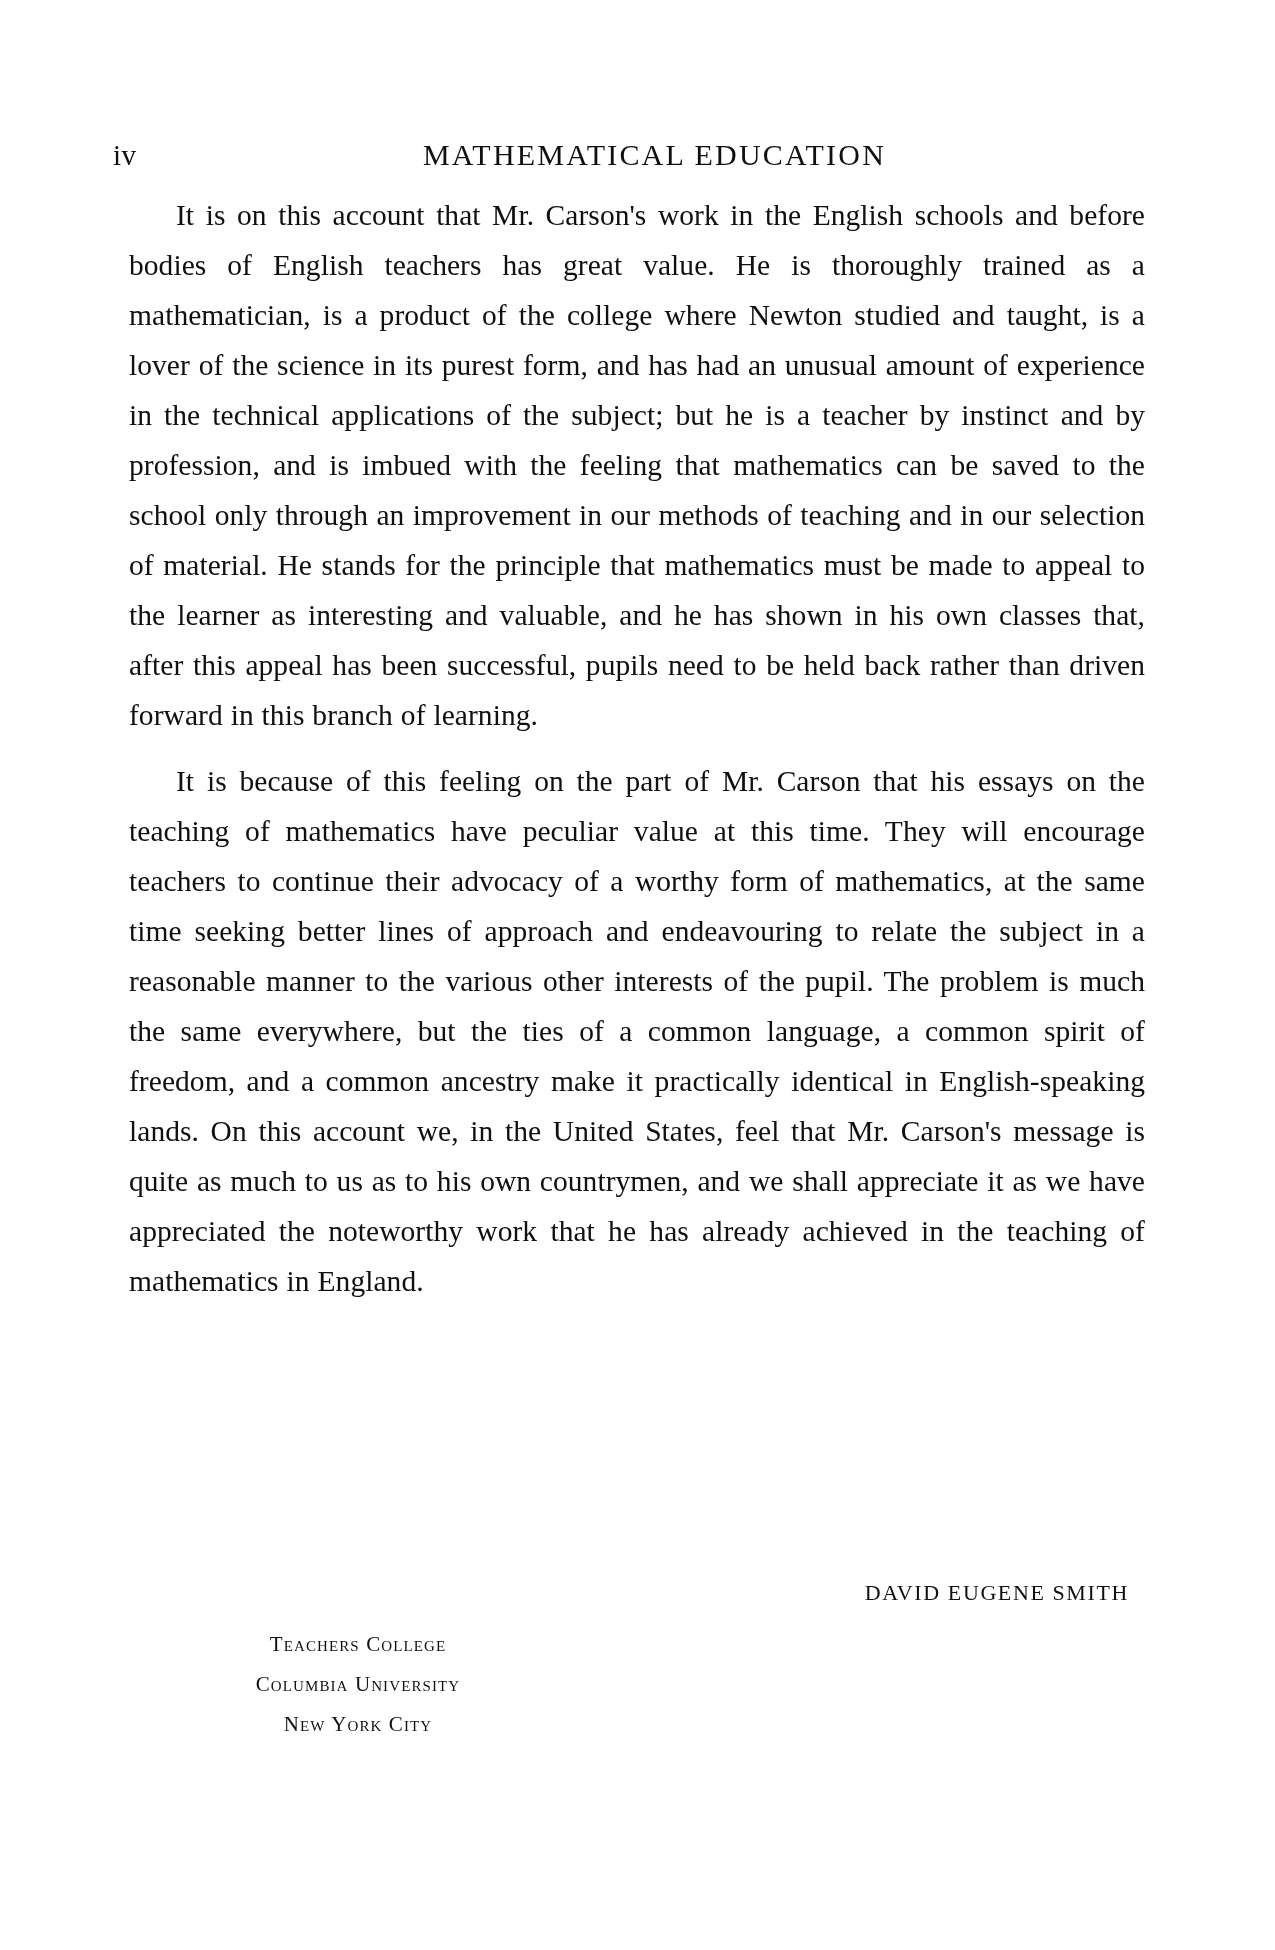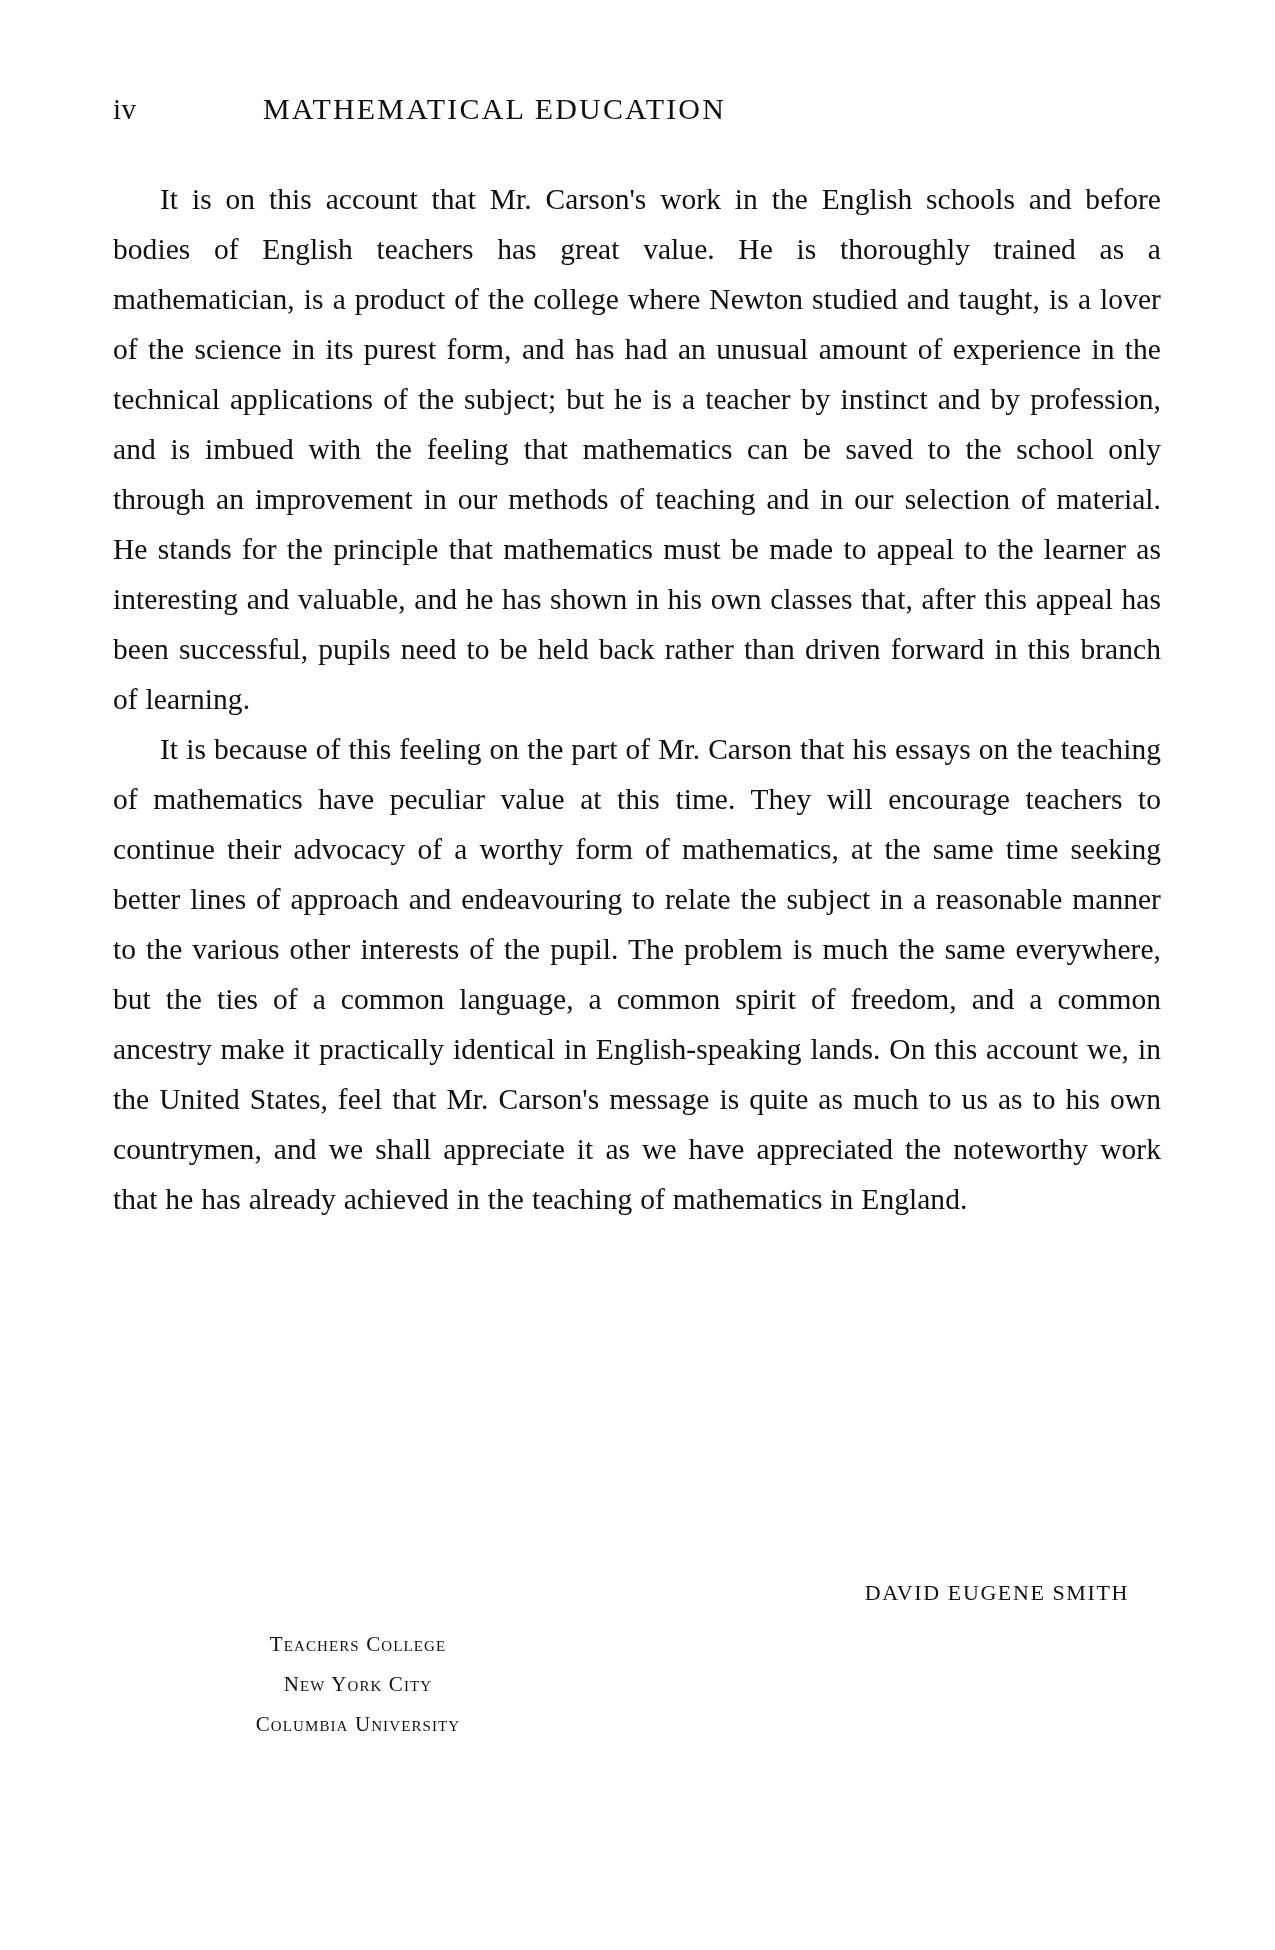--- a/index.html
+++ b/index.html
@@ -32,32 +32,34 @@
     align-items: baseline;
   }
   .folio {
     font-size: 29px;
     letter-spacing: 0.5px;
     width: 150px;
     flex: 0 0 auto;
   }
   .running-head {
     flex: 1 1 auto;
+    text-align: center;
     font-size: 30px;
     letter-spacing: 2.2px;
     padding-right: 100px;
+    margin-top: 46px;
   }
   .body-text {
     position: absolute;
     top: 174px;
     left: 113px;
     width: 1048px;
   }
   .para {
-    margin: 0;
+    margin: 16px;
     font-size: 29.5px;
     line-height: 50px;
     text-align: justify;
     text-justify: inter-word;
     text-indent: 47px;
     letter-spacing: 0.05px;
     word-spacing: 0.5px;
   }
   .para + .para {
     margin-top: 0;
@@ -102,18 +104,18 @@
 
   <div class="body-text">
     <p class="para">It is on this account that Mr. Carson's work in the English schools and before bodies of English teachers has great value. He is thoroughly trained as a mathematician, is a product of the college where Newton studied and taught, is a lover of the science in its purest form, and has had an unusual amount of experience in the technical applications of the subject; but he is a teacher by instinct and by profession, and is imbued with the feeling that mathematics can be saved to the school only through an improvement in our methods of teaching and in our selection of material. He stands for the principle that mathematics must be made to appeal to the learner as interesting and valuable, and he has shown in his own classes that, after this appeal has been successful, pupils need to be held back rather than driven forward in this branch of learning.</p>
     <p class="para">It is because of this feeling on the part of Mr. Carson that his essays on the teaching of mathematics have peculiar value at this time. They will encourage teachers to continue their advocacy of a worthy form of mathematics, at the same time seeking better lines of approach and endeavouring to relate the subject in a reasonable manner to the various other interests of the pupil. The problem is much the same everywhere, but the ties of a common language, a common spirit of freedom, and a common ancestry make it practically identical in English-speaking lands. On this account we, in the United States, feel that Mr. Carson's message is quite as much to us as to his own countrymen, and we shall appreciate it as we have appreciated the noteworthy work that he has already achieved in the teaching of mathematics in England.</p>
   </div>
 
   <div class="signature">
     <div class="author">DAVID EUGENE SMITH</div>
     <div class="affiliation">
       <div class="aff-line">Teachers College</div>
+      <div class="aff-line">Columbia University</div>
       <div class="aff-line">New York City</div>
-      <div class="aff-line">Columbia University</div>
     </div>
   </div>
 
 </div>
 
 </body></html>

